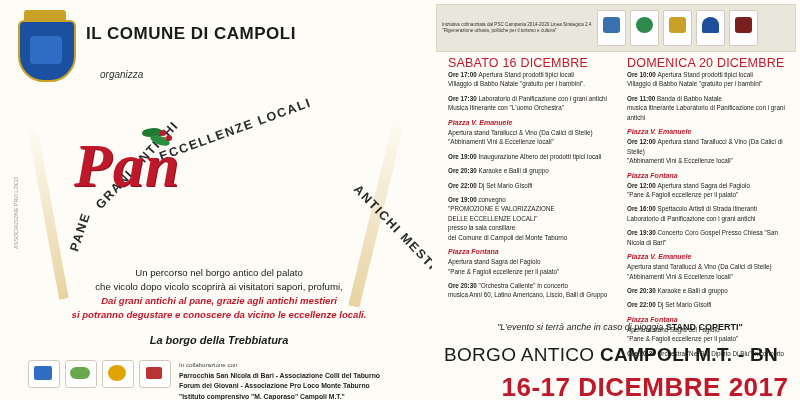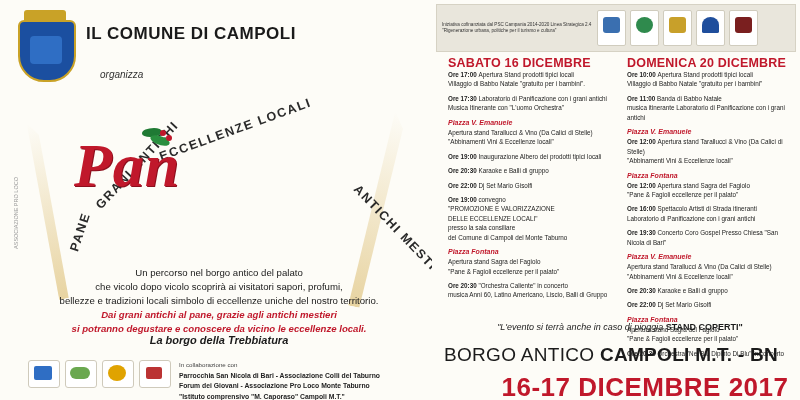--- a/index.html
+++ b/index.html
@@ -164,21 +164,21 @@
   .banner-logo.b3:after { background:#c8a02a; }
   .banner-logo.b4:after { background:#1f4e9c; border-radius:50% 50% 10% 10%; }
   .banner-logo.b5:after { background:#7a1f1f; border-radius:3px; }
 
   .cols {
     position:absolute; left:448px; top:56px; width:344px; height:270px;
     display:flex; gap:14px;
   }
   .col { width:165px; }
   .col h3 {
-    margin:0 0 0 0; font-size:12.5px; font-weight:bold; color:#c0182b;
+    margin:0 0 0 0; font-size:12.5px; font-weight:normal; color:#c0182b;
     letter-spacing:.2px;
   }
   .ev { font-size:6.3px; line-height:1.5; color:#1b1b1b; margin-bottom:5px; }
   .ev .t { font-weight:bold; }
   .place {
     font-size:7px; font-weight:bold; font-style:italic; color:#c0182b;
     margin:6px 0 2px 0;
   }
 
   .slogan {
@@ -231,21 +231,20 @@
         <div class="leaf l2"></div>
       <div class="berry"></div>
         <div class="berry b2"></div>
     </div>
 
     <div class="pan">Pan</div>
 
     <div class="blurb">
       <div>Un percorso nel borgo antico del palato</div>
       <div>che vicolo dopo vicolo scoprirà ai visitatori sapori, profumi,</div>
-      <div>bellezze e tradizioni locali simbolo di eccellenze uniche del nostro territorio.</div>
       <div class="b-red">Dai grani antichi al pane, grazie agli antichi mestieri</div>
       <div class="b-red">si potranno degustare e conoscere da vicino le eccellenze locali.</div>
     </div>
 
     <div class="festa">La borgo della Trebbiatura</div>
 
     <div class="collab">
       <div class="logos">
         <div class="logo g1"></div>
         <div class="logo g2"></div>

